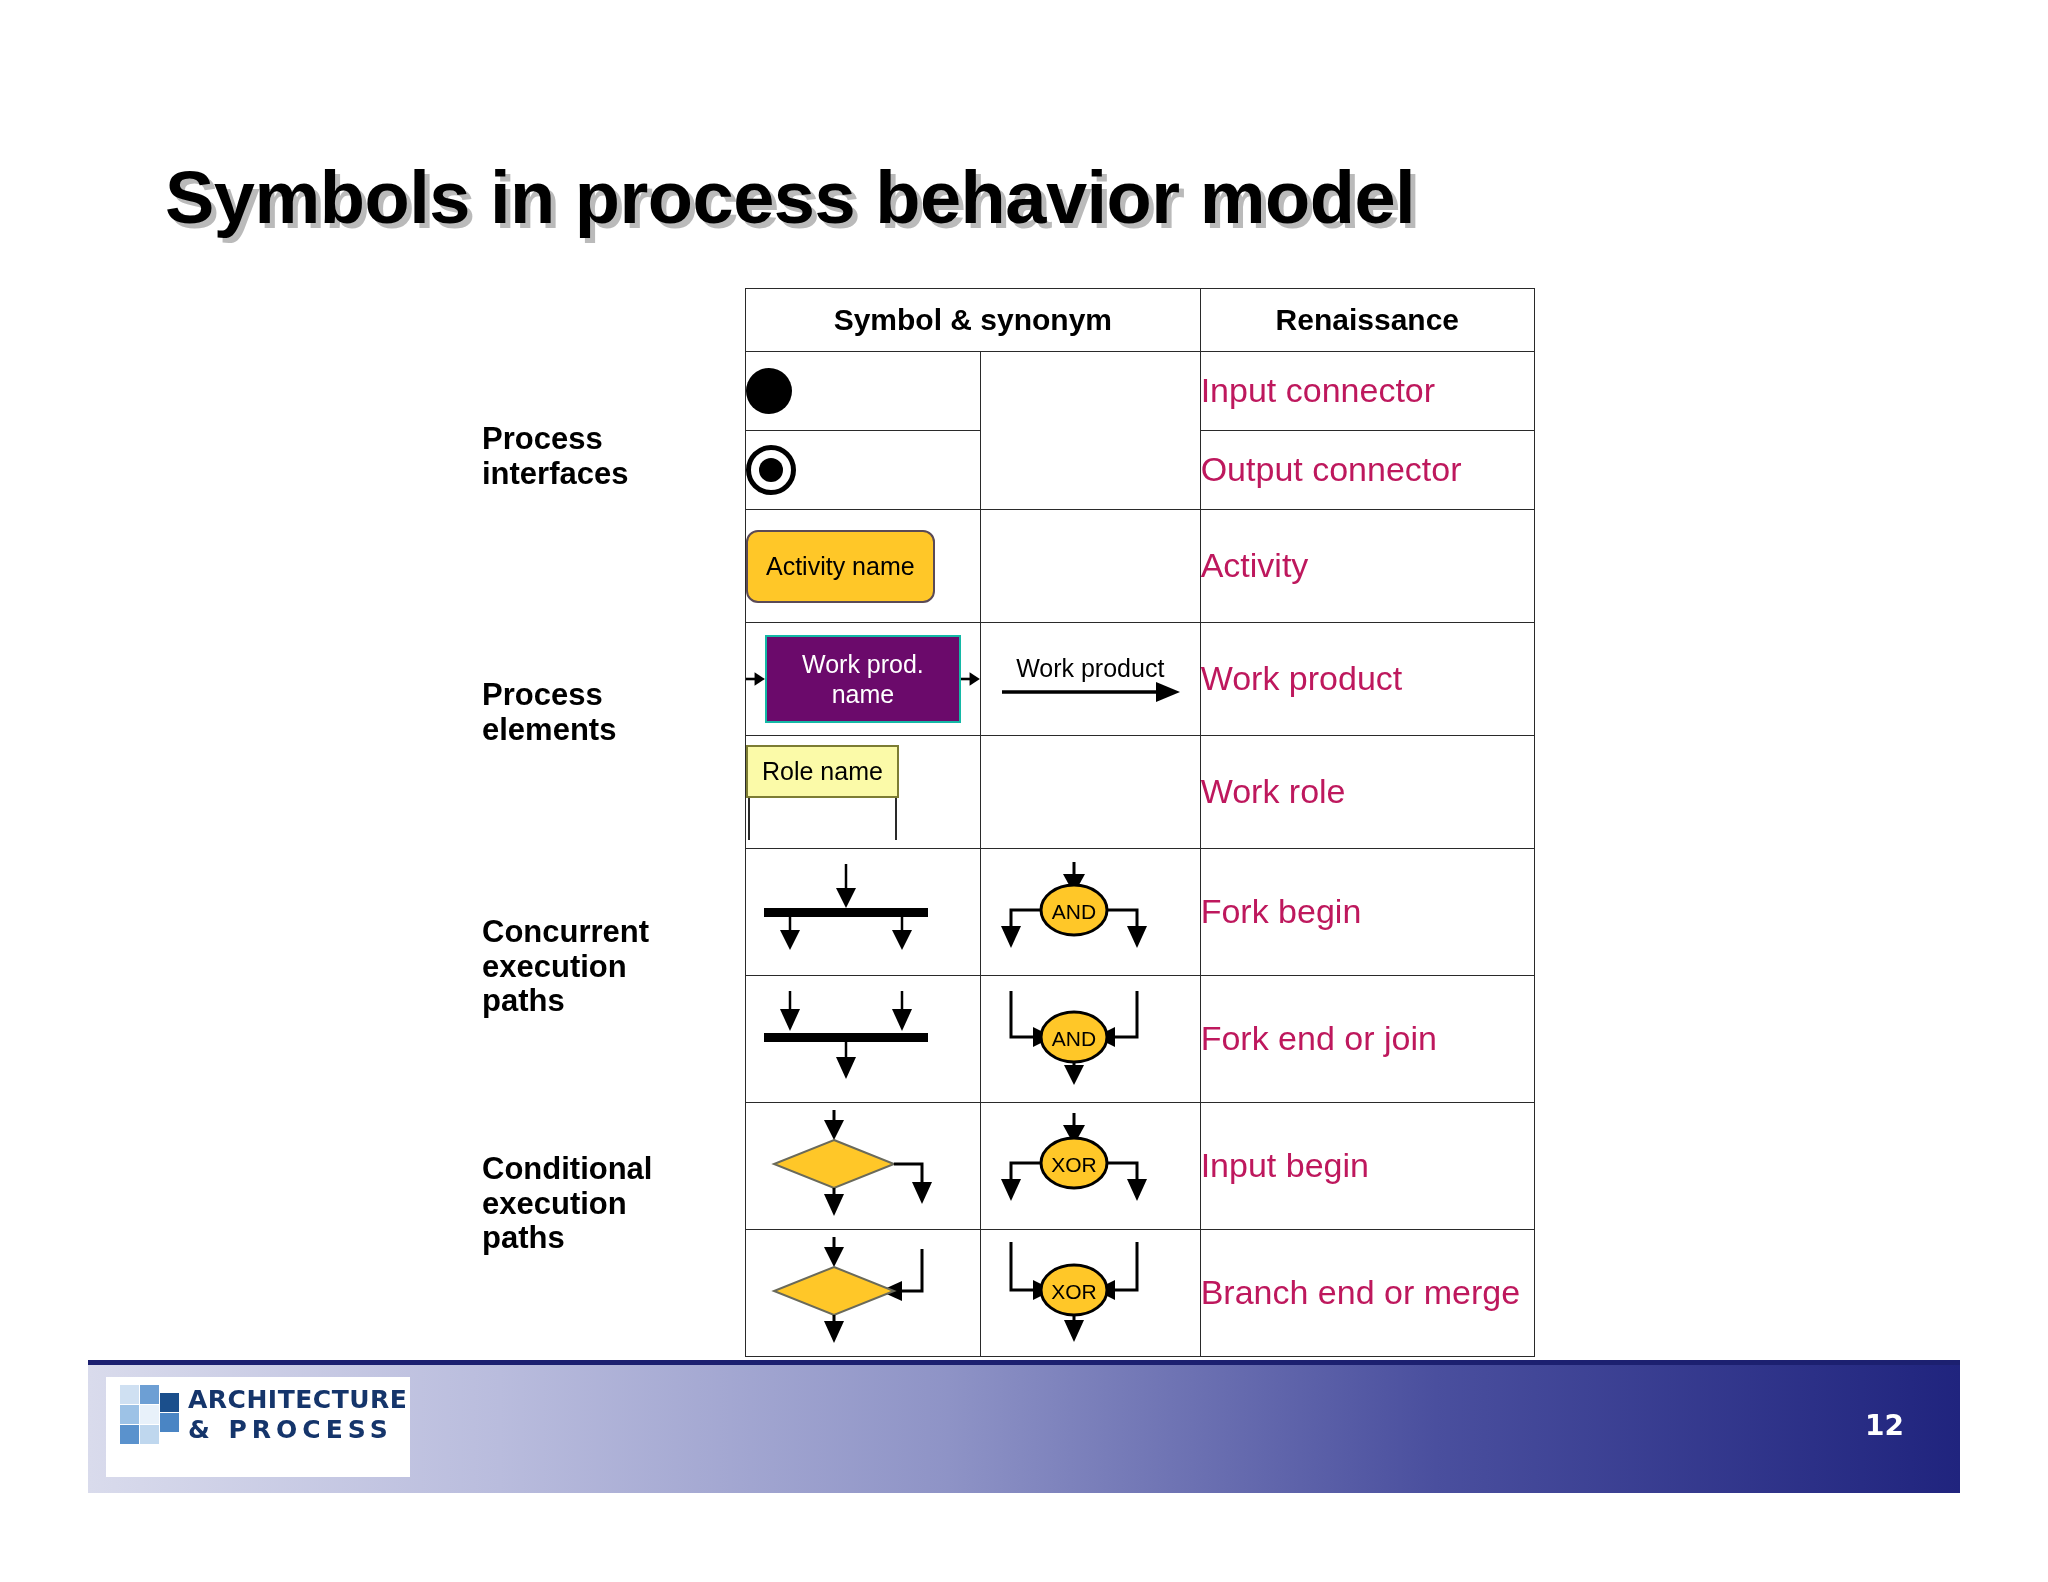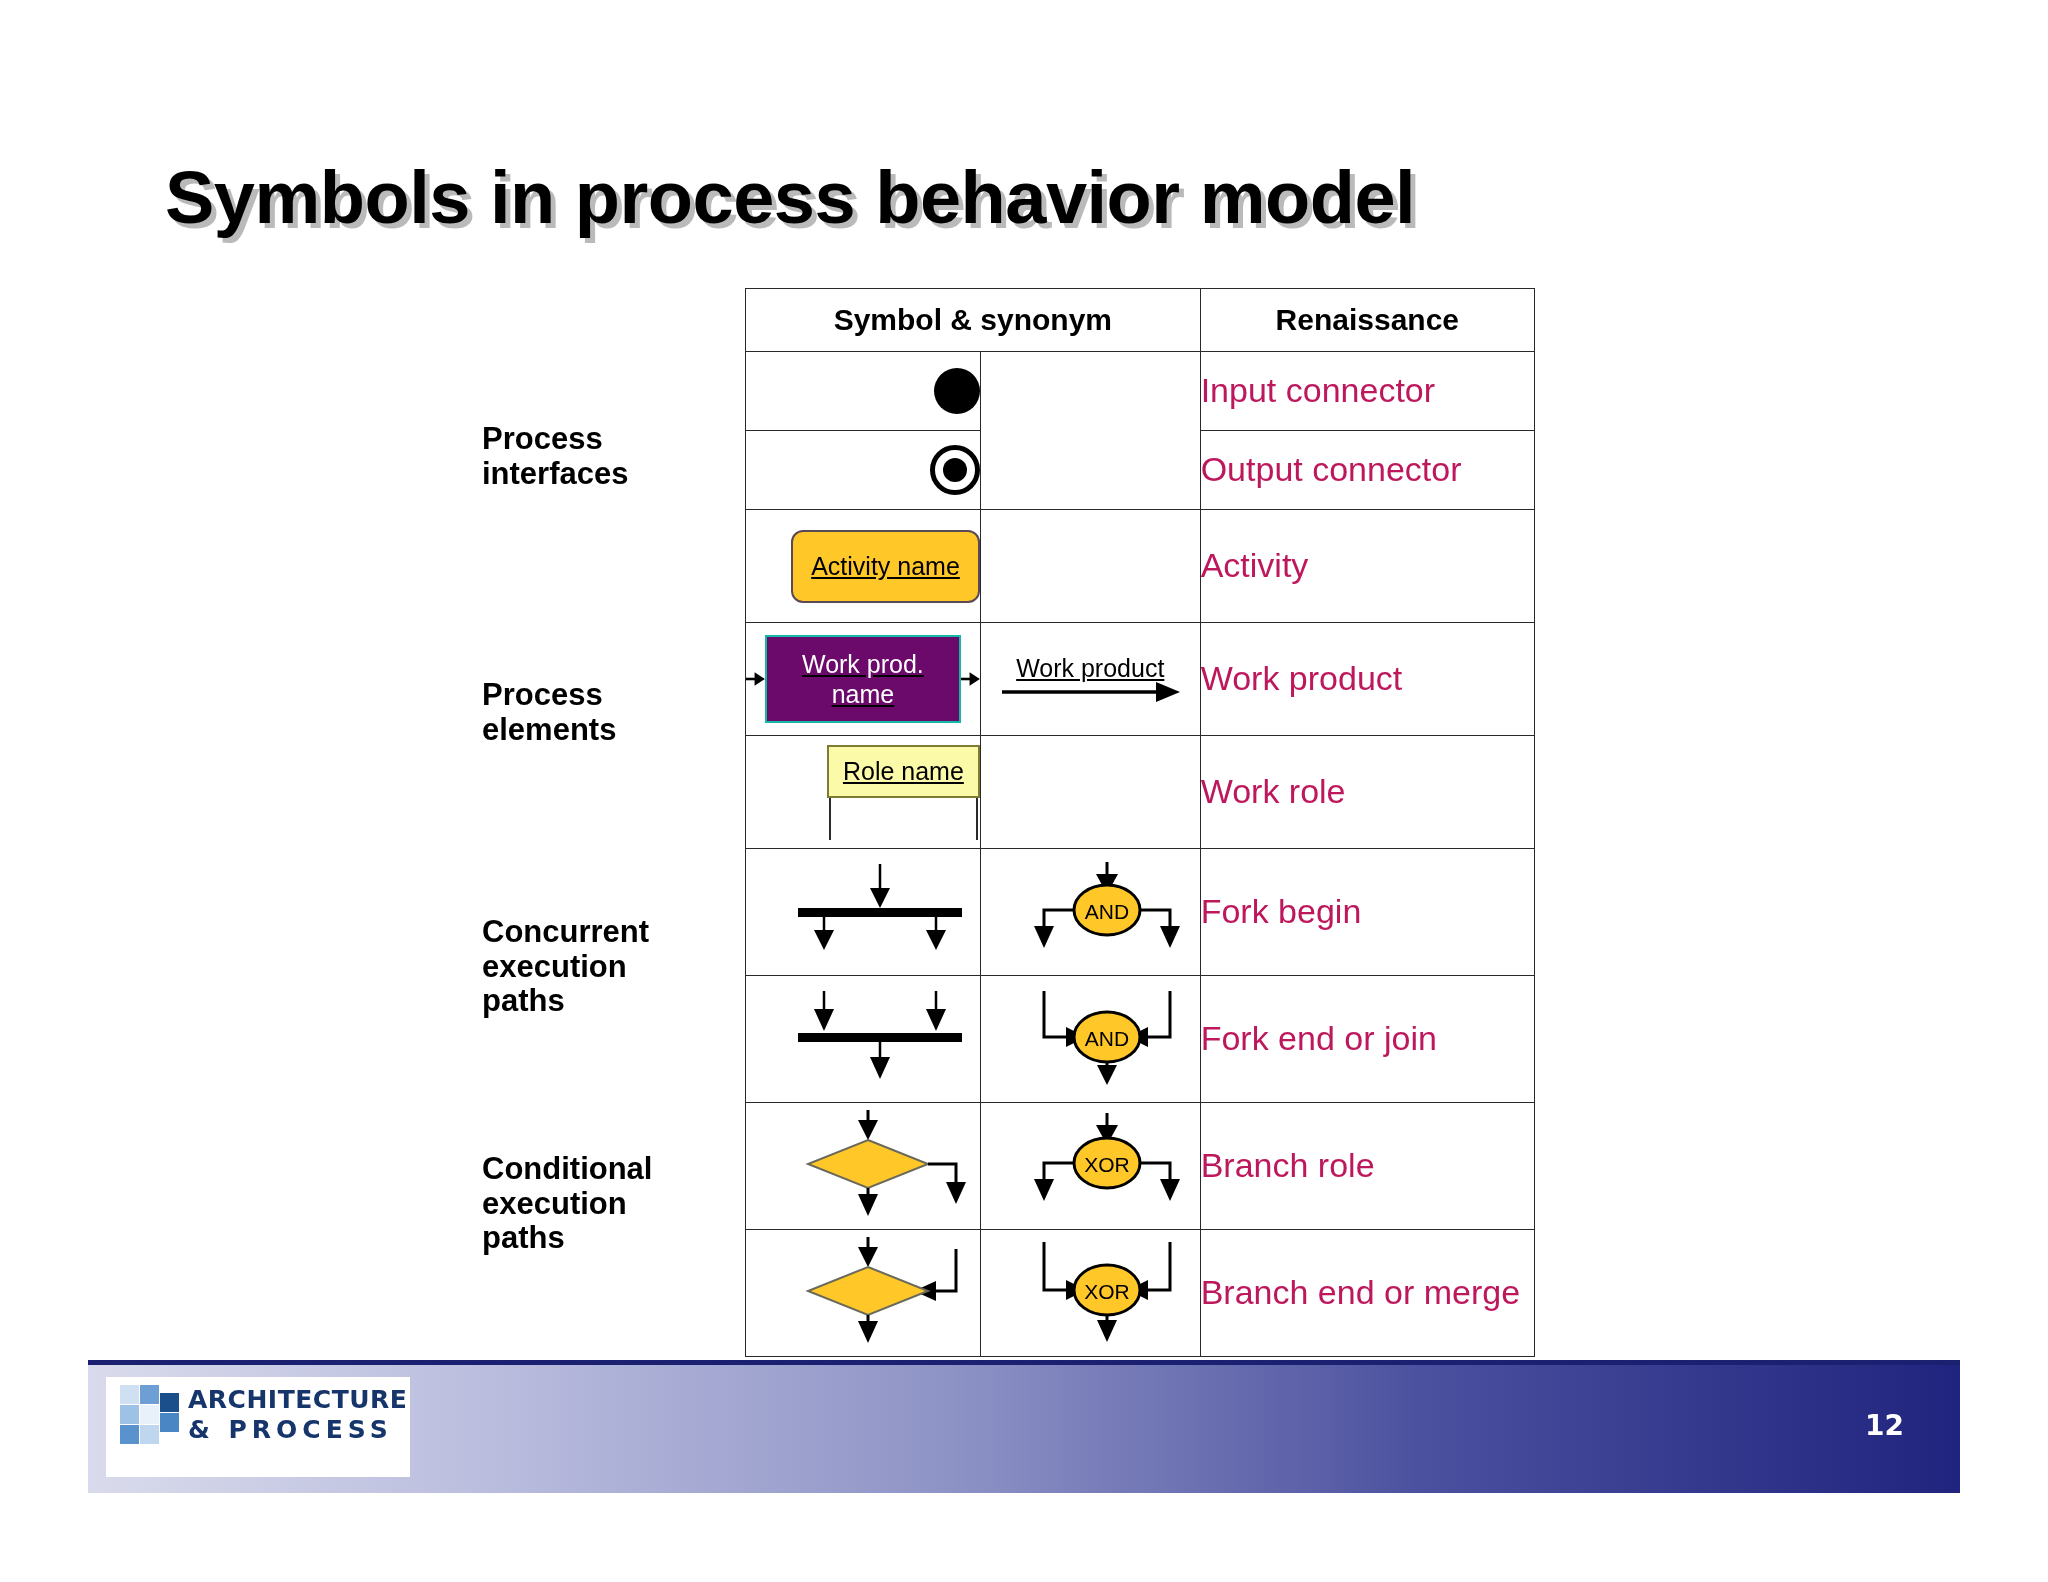--- a/index.html
+++ b/index.html
@@ -72,22 +72,21 @@
   #label-concurrent{left:482px; top:915px; width:250px;}
   #label-conditional{left:482px; top:1152px; width:250px;}
 
   
   .sym-wrap{
     position:relative;
     width:100%;
     height:100%;
     display:flex;
     align-items:center;
-    justify-content:flex-end;
-    text-decoration:underline;
+    justify-content:flex-start;
   }
   .dot-filled{
     width:46px;height:46px;border-radius:50%;
     background:#000;
   }
   .dot-ring{
     width:50px;height:50px;border-radius:50%;
     border:5px solid #000;
     background:#fff;
     display:flex;align-items:center;justify-content:center;
@@ -369,21 +368,21 @@
           <polygon points="82,14 104,14 93,34" fill="#000"></polygon>
           <ellipse cx="93" cy="52" rx="33" ry="25" fill="#FFC728" stroke="#000" stroke-width="3"></ellipse>
           <text x="93" y="61" text-anchor="middle" font-family="Liberation Sans, sans-serif" font-size="21" fill="#000">XOR</text>
           <path d="M60 52 H30 V72" fill="none" stroke="#000" stroke-width="3"></path>
           <polygon points="20,68 40,68 30,90" fill="#000"></polygon>
           <path d="M126 52 H156 V72" fill="none" stroke="#000" stroke-width="3"></path>
           <polygon points="146,68 166,68 156,90" fill="#000"></polygon>
         </svg>
       </div>
     </td>
-    <td class="desc-cell">Branch role</td>
+    <td class="desc-cell">Input begin</td>
   </tr>
 
   <tr>
     <td class="sym-cell row-h-126">
       <div class="sym-wrap">
         <svg width="200" height="116" viewBox="0 0 200 116">
           <line x1="88" y1="2" x2="88" y2="16" stroke="#000" stroke-width="3"></line>
           <polygon points="78,12 98,12 88,32" fill="#000"></polygon>
           <path d="M176 14 V56 H152" fill="none" stroke="#000" stroke-width="3"></path>
           <polygon points="156,46 134,56 156,66" fill="#000"></polygon>

